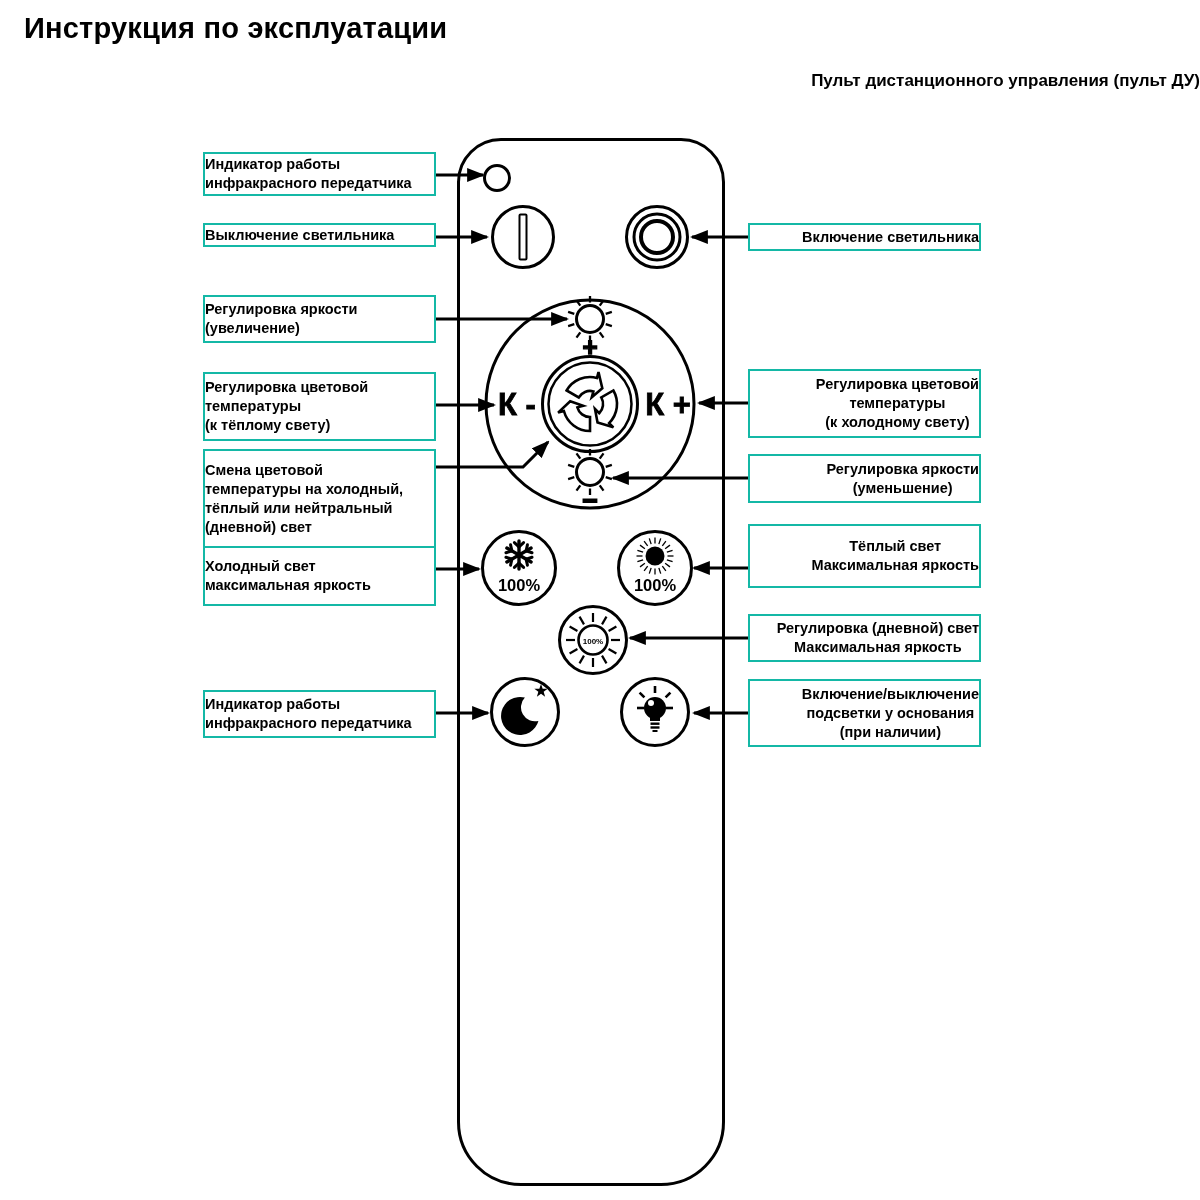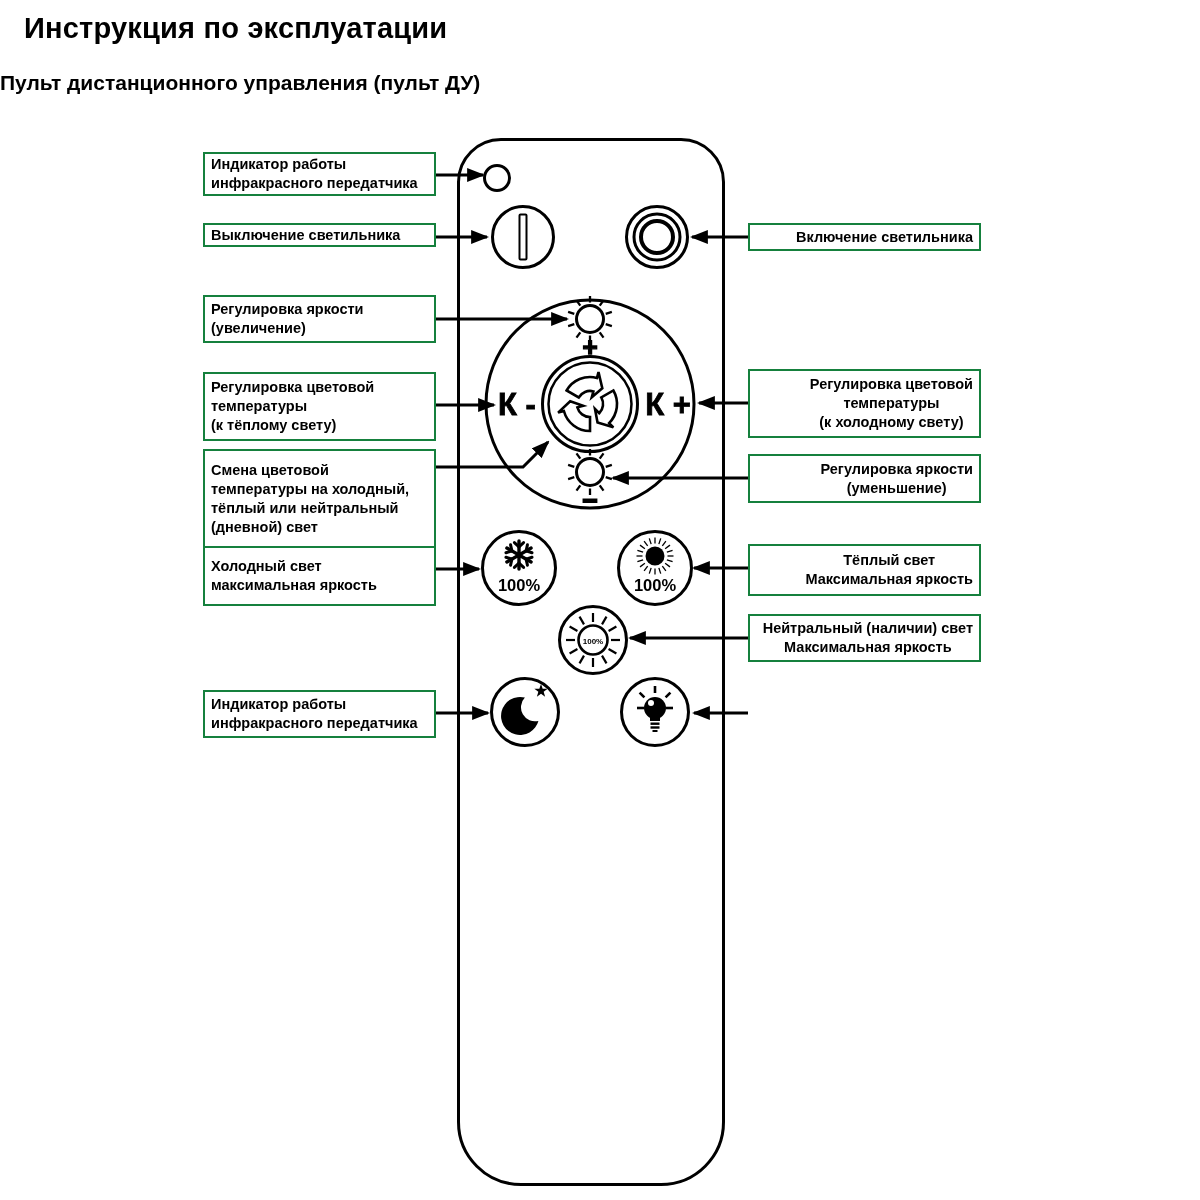--- a/index.html
+++ b/index.html
@@ -2,30 +2,30 @@
 <html><head>
 <meta charset="utf-8">
 <style>
   html,body{margin:0;padding:0;background:#ffffff;}
   .page{
     position:relative;width:1200px;height:1200px;background:#ffffff;
     font-family:"Liberation Sans",sans-serif;font-weight:700;color:#000;
     overflow:hidden;
   }
   .title{position:absolute;top:12px;left:0;width:100%;text-align:left;font-size:29px;letter-spacing:0.2px;margin-left:24px;}
-  .subtitle{position:absolute;top:71px;left:0;width:100%;text-align:left;font-size:21px;}
+  .subtitle{position:absolute;top:71px;left:0;width:100%;text-align:right;font-size:17px;}
   .remote{
     position:absolute;left:457px;top:138px;width:268px;height:1048px;
     border:3px solid #000;border-radius:44px 44px 64px 64px;background:#fff;box-sizing:border-box;
   }
   .overlay{position:absolute;left:0;top:0;width:1200px;height:1200px;}
   .callout{
-    position:absolute;box-sizing:border-box;border:2px solid #15803d;background:#fff;
+    position:absolute;box-sizing:border-box;border:2px solid #14b8a6;background:#fff;
     font-size:14.5px;line-height:19px;white-space:pre-line;
-    display:flex;align-items:center;padding:3px 6px;
+    display:flex;align-items:center;padding:3px 0;
   }
   .callout.left{left:203px;width:233px;text-align:left;}
   .callout.right{left:748px;width:233px;text-align:center;justify-content:flex-end;}
   .arrow{stroke:#000;stroke-width:3;fill:none;marker-end:url(#ah);}
   .oln{stroke:#000;fill:none;}
   svg text{font-family:"Liberation Sans",sans-serif;font-weight:700;fill:#000;}
 </style>
 </head>
 <body>
 
@@ -234,18 +234,21 @@
 максимальная яркость</div>
   <div class="callout left" style="top:690px;height:48px">Индикатор работы
 инфракрасного передатчика</div>
 
   <div class="callout right" style="top:223px;height:28px">Включение светильника</div>
   <div class="callout right" style="top:369px;height:69px">Регулировка цветовой
 температуры
 (к холодному свету)</div>
   <div class="callout right" style="top:454px;height:49px">Регулировка яркости
 (уменьшение)</div>
-  <div class="callout right" style="top:544px;height:52px">Тёплый свет
+  <div class="callout right" style="top:524px;height:64px">Тёплый свет
 Максимальная яркость</div>
-  <div class="callout right" style="top:614px;height:48px">Нейтральный (наличии) свет
+  <div class="callout right" style="top:614px;height:48px">Регулировка (дневной) свет
 Максимальная яркость</div>
+  <div class="callout right" style="top:679px;height:68px">Включение/выключение
+подсветки у основания
+(при наличии)</div>
 
 </div>
 
 </body></html>

